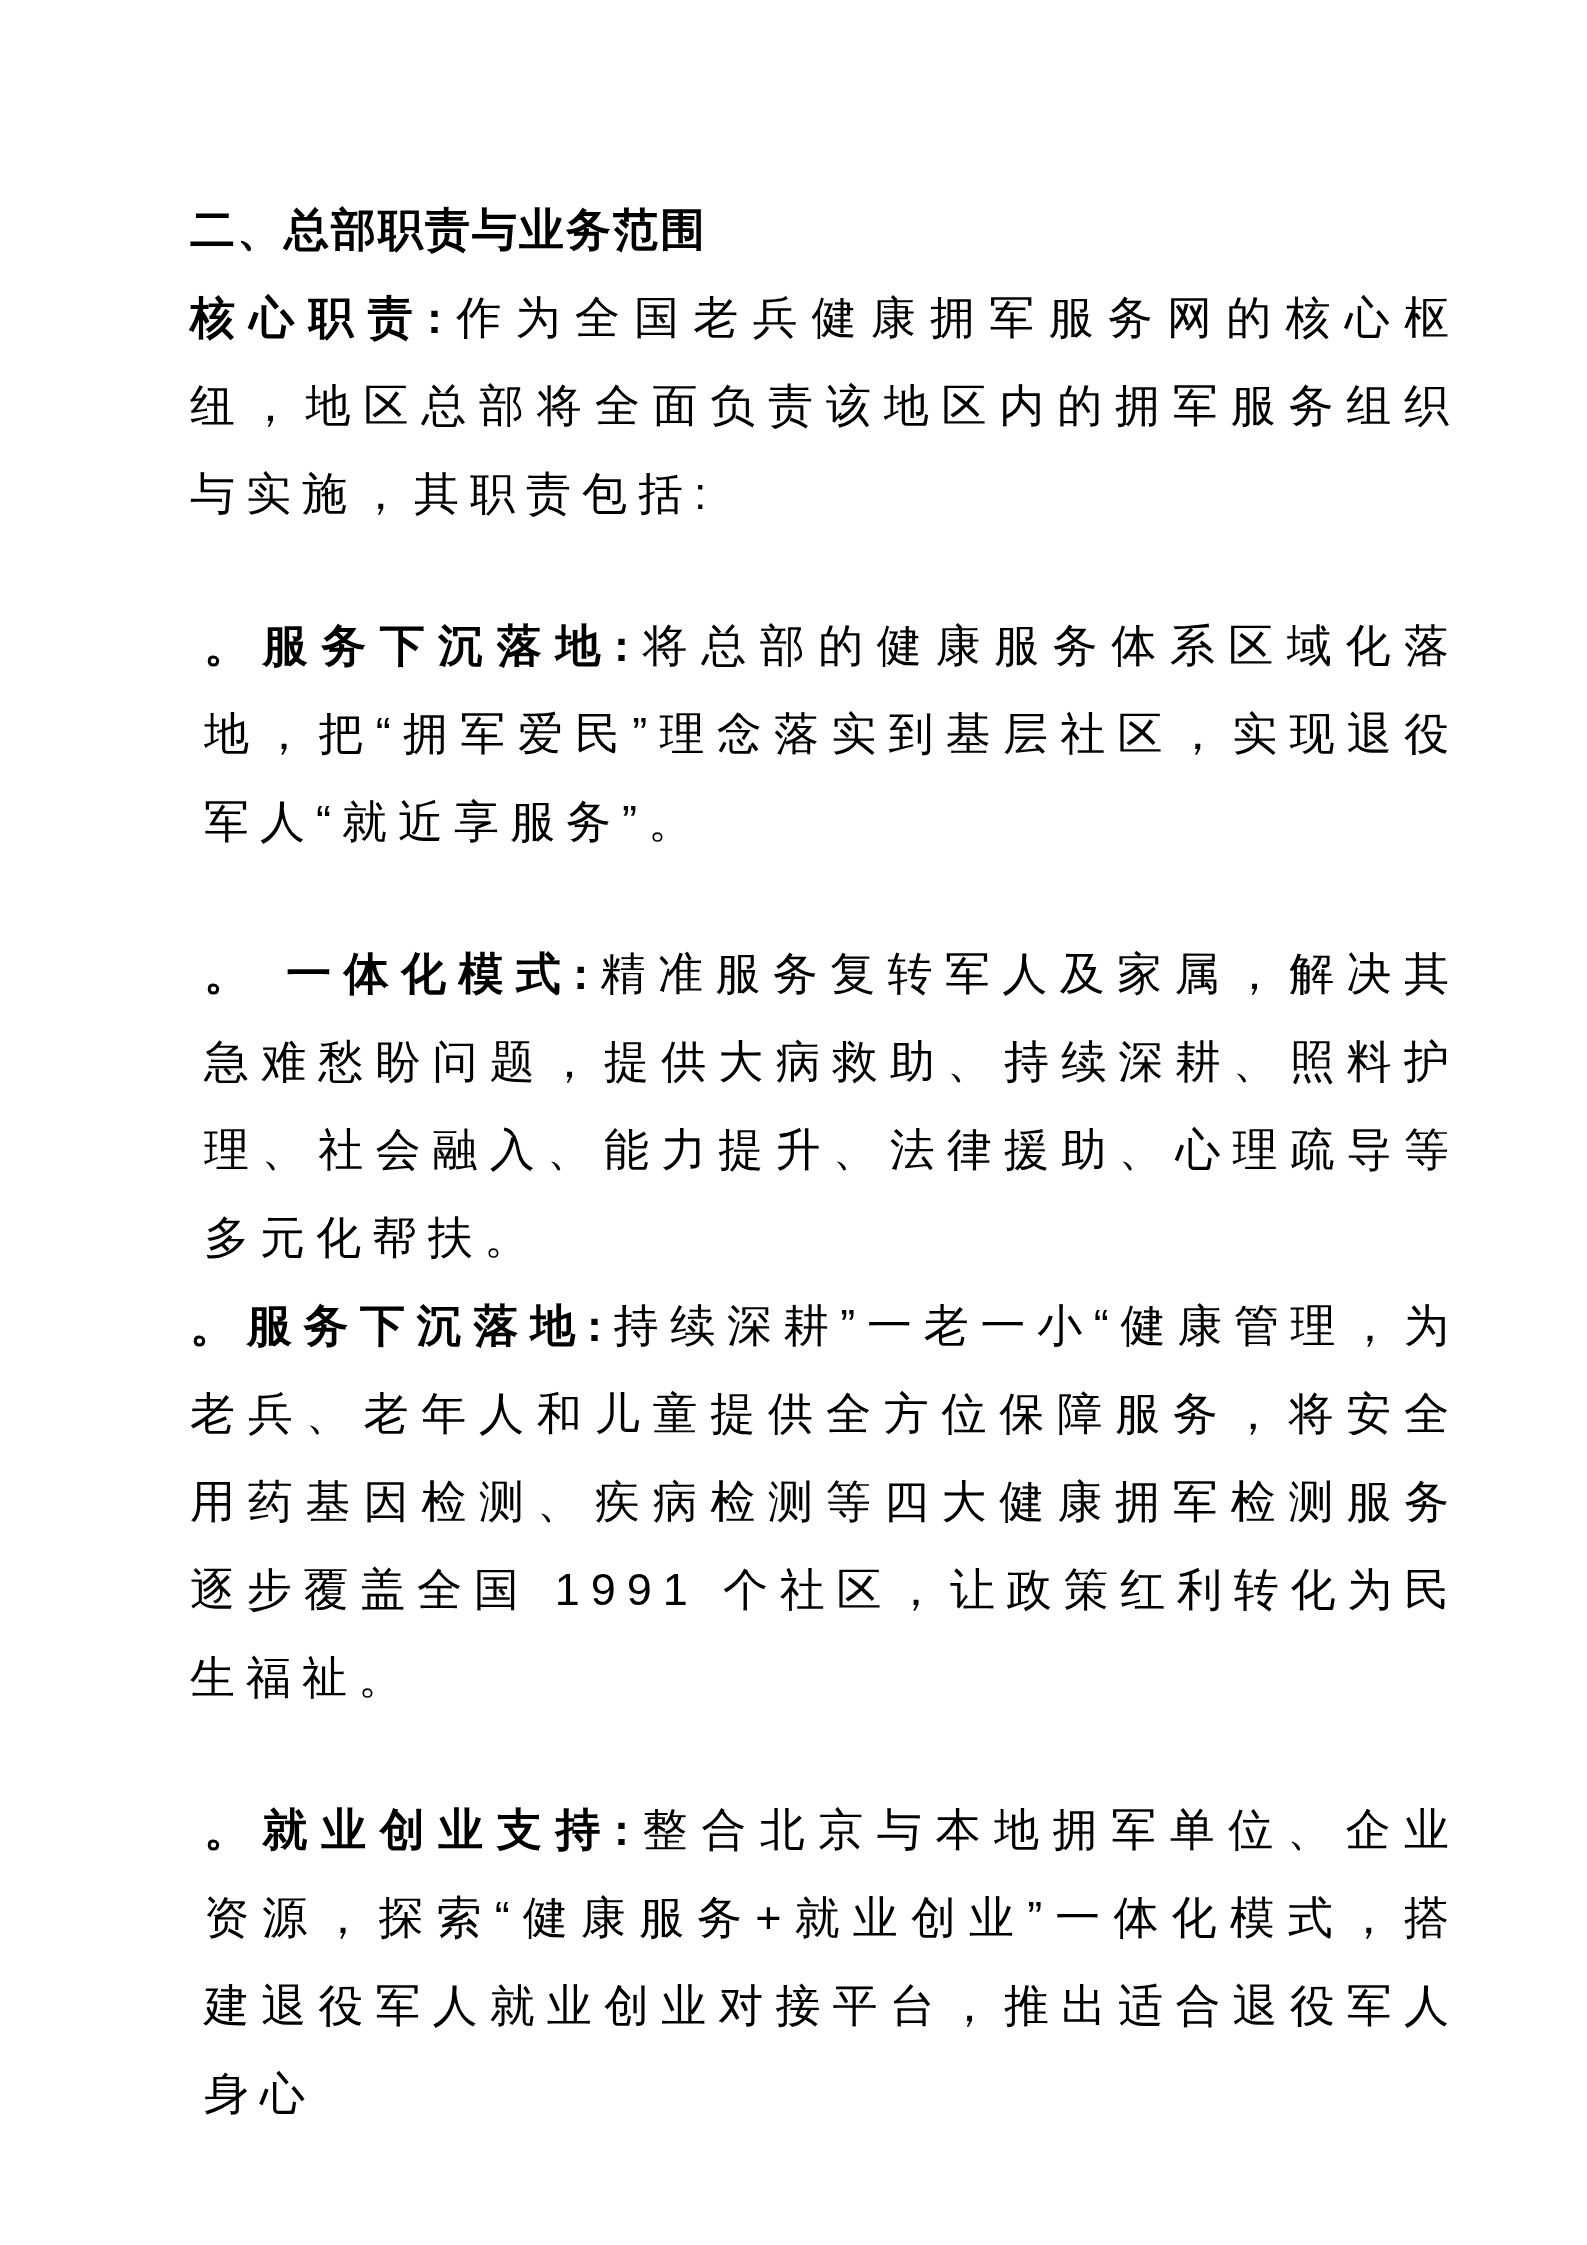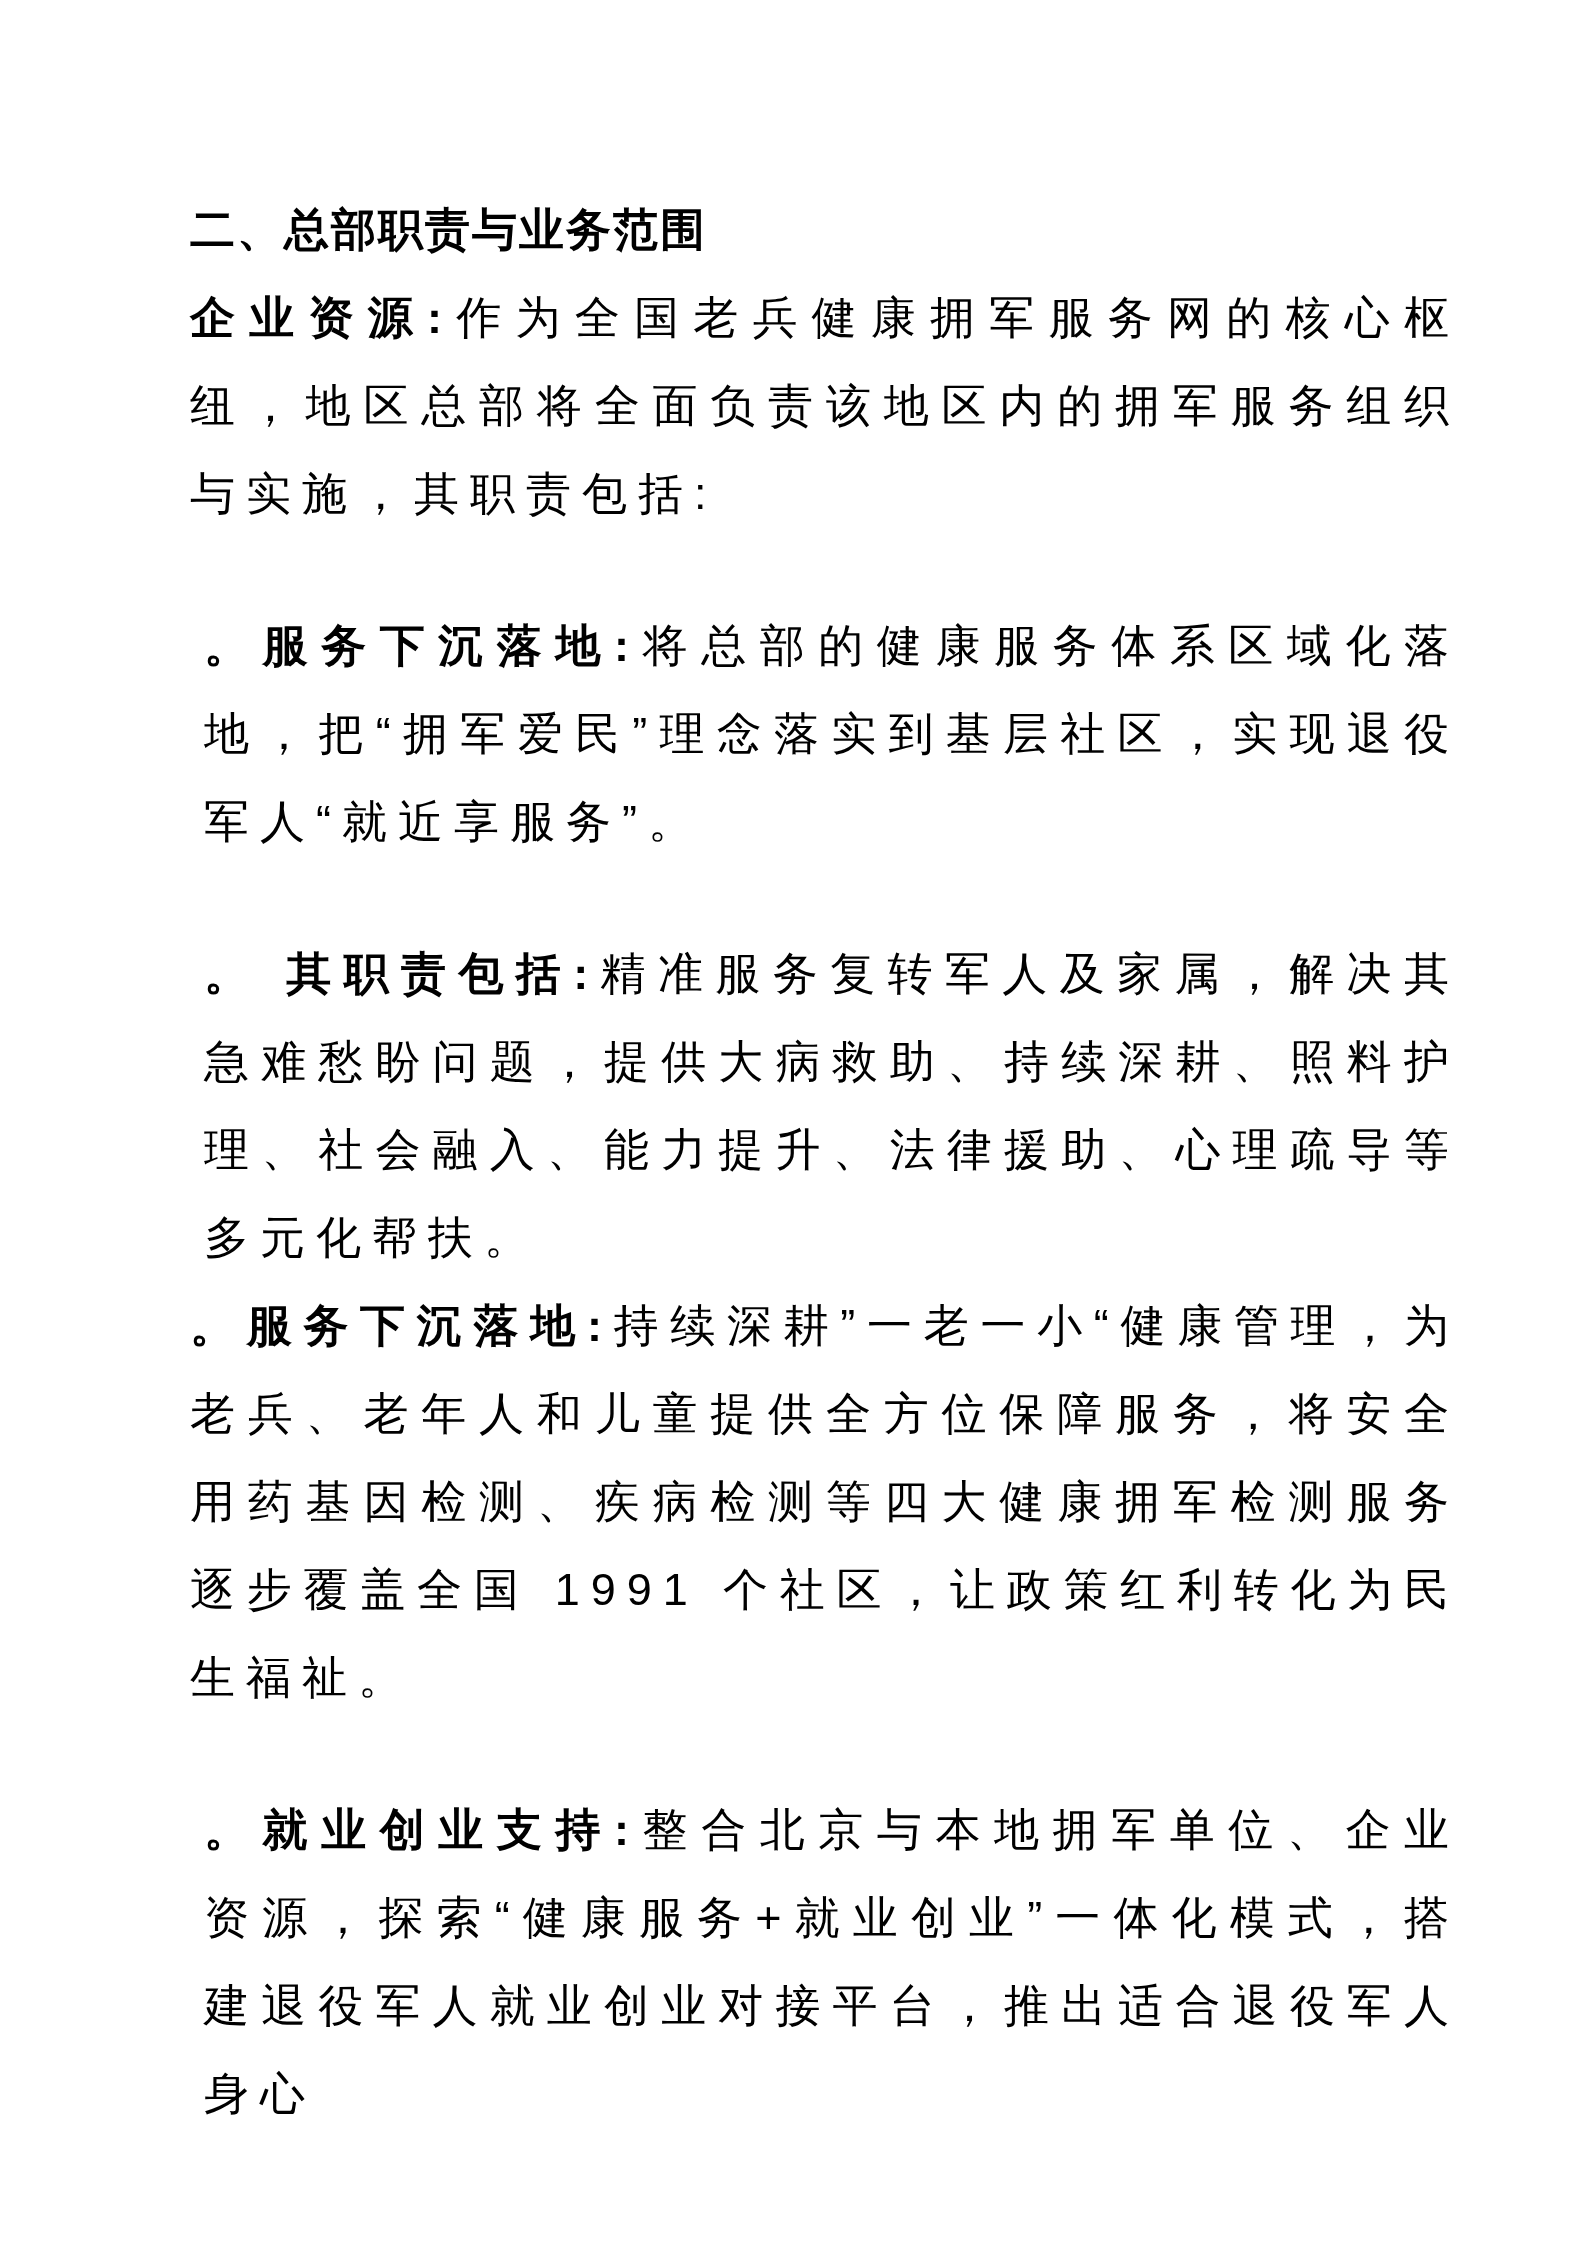--- a/index.html
+++ b/index.html
@@ -48,29 +48,29 @@
 </style>
 </head>
 <body>
 
 <div class="page">
   <div class="content">
 
     <h1 class="doc-heading">二、总部职责与业务范围</h1>
 
     <p class="para">
-      <span class="bullet"></span><span class="label">企业资源:</span><span class="body-text">作为全国老兵健康拥军服务网的核心枢纽，地区总部将全面负责该地区内的拥军服务组织与实施，其职责包括:</span>
+      <span class="bullet"></span><span class="label">核心职责:</span><span class="body-text">作为全国老兵健康拥军服务网的核心枢纽，地区总部将全面负责该地区内的拥军服务组织与实施，其职责包括:</span>
     </p>
 
     <p class="para gap">
       <span class="bullet">。</span><span class="label">服务下沉落地:</span><span class="body-text">将总部的健康服务体系区域化落地，把“拥军爱民”理念落实到基层社区，实现退役军人“就近享服务”。</span>
     </p>
 
     <p class="para gap">
-      <span class="bullet">。&nbsp;</span><span class="label">其职责包括:</span><span class="body-text">精准服务复转军人及家属，解决其急难愁盼问题，提供大病救助、持续深耕、照料护理、社会融入、能力提升、法律援助、心理疏导等多元化帮扶。</span>
+      <span class="bullet">。&nbsp;</span><span class="label">一体化模式:</span><span class="body-text">精准服务复转军人及家属，解决其急难愁盼问题，提供大病救助、持续深耕、照料护理、社会融入、能力提升、法律援助、心理疏导等多元化帮扶。</span>
     </p>
 
     <p class="para">
       <span class="bullet">。</span><span class="label">服务下沉落地:</span><span class="body-text">持续深耕”一老一小“健康管理，为老兵、老年人和儿童提供全方位保障服务，将安全用药基因检测、疾病检测等四大健康拥军检测服务逐步覆盖全国 1991 个社区，让政策红利转化为民生福祉。</span>
     </p>
 
     <p class="para gap">
       <span class="bullet">。</span><span class="label">就业创业支持:</span><span class="body-text">整合北京与本地拥军单位、企业资源，探索“健康服务+就业创业”一体化模式，搭建退役军人就业创业对接平台，推出适合退役军人身心</span>
     </p>
 

